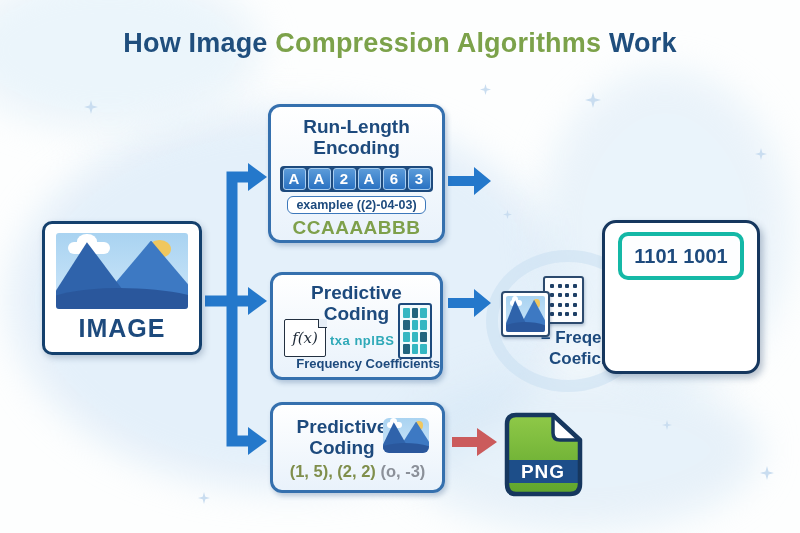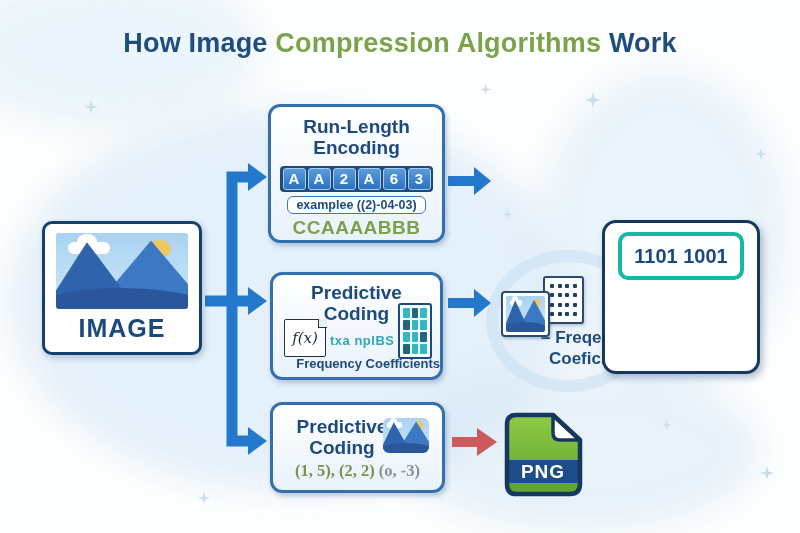--- a/index.html
+++ b/index.html
@@ -56,21 +56,21 @@
   .fx-text{font-family:"DejaVu Serif",serif;font-style:italic;font-size:15px;color:#1b2735;}
   .teal-sample{position:absolute;left:57px;top:58px;font-size:13px;font-weight:700;color:#2fa9b8;letter-spacing:.5px;}
   .matrix-teal{position:absolute;right:8px;top:28px;width:34px;height:56px;background:#f2fbfd;border:2px solid #1d4a7d;
                border-radius:3px;display:grid;grid-template-columns:repeat(3,1fr);gap:2px;padding:3px;box-sizing:border-box;}
   .mt{border-radius:1px;} .t1{background:#34b7c2;} .t2{background:#21657e;}
   .freq-caption{position:absolute;left:0;bottom:6px;width:100%;text-align:right;font-size:13px;font-weight:600;color:#1d4a7d;}
 
   .predictive-box{left:270px;top:402px;width:175px;height:91px;}
   .pred-title{position:absolute;left:14px;top:11px;width:110px;text-align:center;font-size:19px;font-weight:800;color:#1d4a7d;line-height:1.12;}
   .pred-pic{position:absolute;right:13px;top:13px;width:46px;height:35px;border-radius:6px;}
-  .pred-values{position:absolute;left:0;bottom:9px;width:100%;text-align:center;font-size:16.5px;font-weight:700;font-family:Liberation Serif, serif;}
+  .pred-values{position:absolute;left:0;bottom:9px;width:100%;text-align:center;font-size:16.5px;font-weight:700;}
   .olive{color:#7f8e4b;} .gray{color:#8b9099;}
 
   
   .dot-card{position:absolute;left:543px;top:276px;width:41px;height:48px;background:#fdfeff;border:2px solid #2c4a6e;
             border-radius:3px;box-shadow:1px 2px 3px rgba(40,70,110,.25);display:grid;grid-template-columns:repeat(4,1fr);
             gap:3px;padding:5px;box-sizing:border-box;}
   .dot{width:4px;height:4px;background:#1d3f66;border-radius:1px;margin:auto;}
   .mid-pic-frame{position:absolute;left:501px;top:291px;width:49px;height:46px;background:#fff;border:2px solid #2c4a6e;
                  border-radius:4px;padding:3px;box-sizing:border-box;box-shadow:1px 2px 3px rgba(40,70,110,.3);}
   .mid-pic-frame .pic{width:100%;height:100%;border-radius:2px;}

